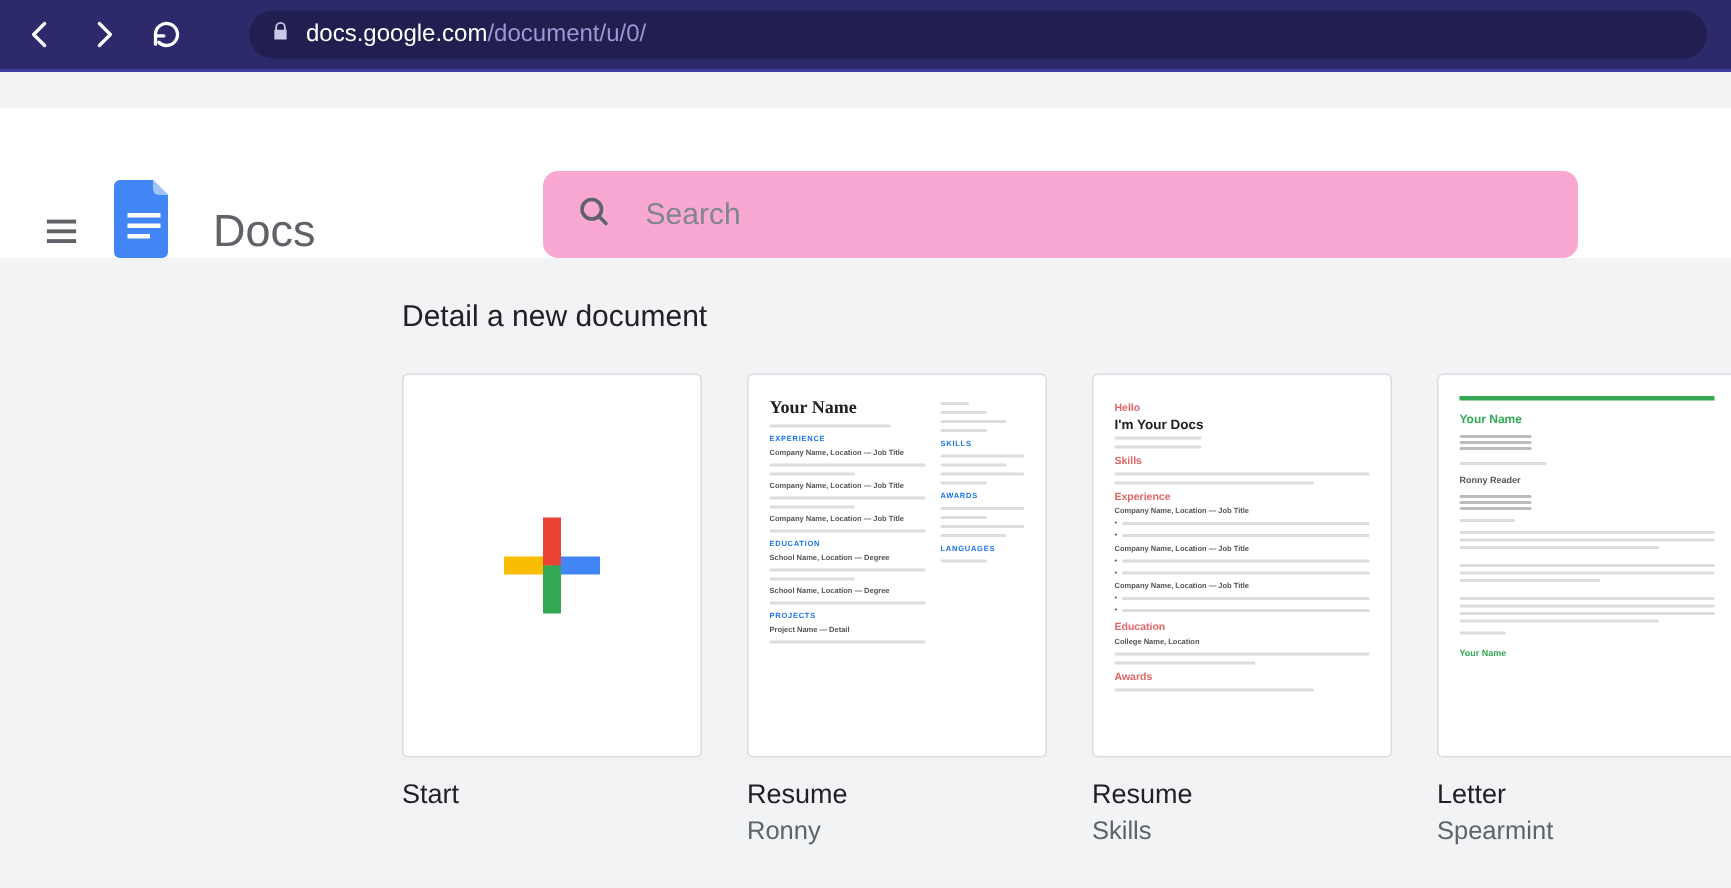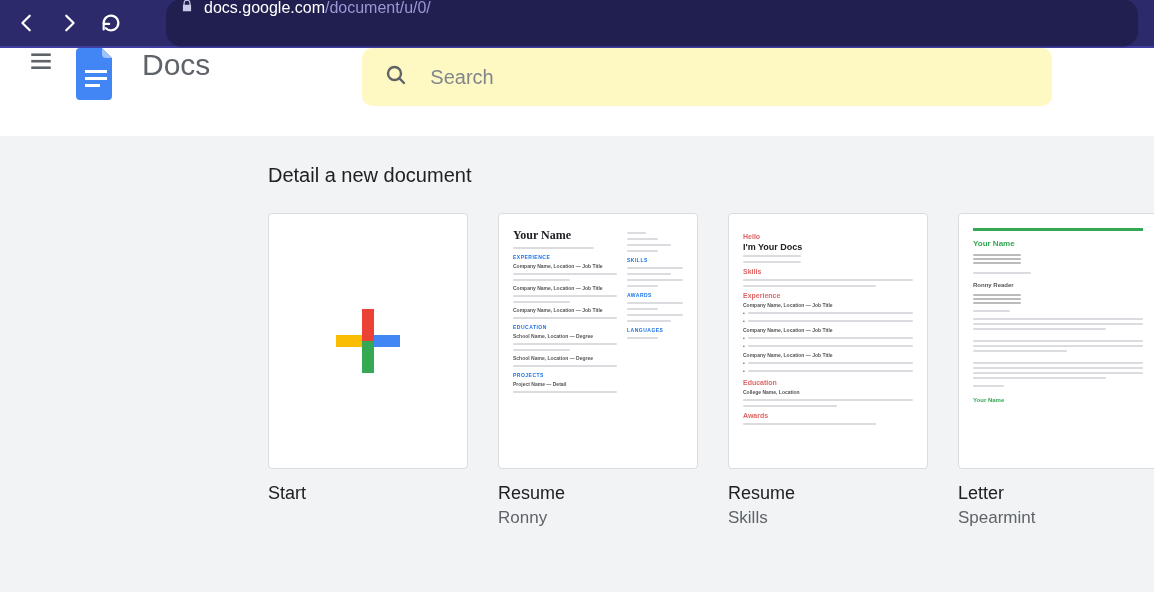--- a/index.html
+++ b/index.html
@@ -16,57 +16,58 @@
     border-bottom: 2px solid #3f3da0;
   }
   .nav-icon {
     width: 22px; height: 22px;
     display: flex; align-items: center; justify-content: center;
     color: #ffffff;
     cursor: pointer;
   }
   .address-bar {
     flex: 1;
-    height: 48px;
+    height: 32px;
     background: rgba(0,0,0,0.25);
     border-radius: 16px;
     display: flex;
-    align-items: flex-start;
+    align-items: center;
     padding: 0 14px;
     gap: 10px;
     margin-left: 24px;
   }
   .lock-icon { color: #c9c9e8; }
   .url-host { color: #ffffff; font-size: 16px; }
   .url-path { color: #9a97d4; font-size: 16px; }
 
   
   .app-header {
-    height: 88px;
+    height: 100px;
     background: #ffffff;
     display: flex;
-    align-items: flex-start;
+    align-items: flex-end;
     padding: 0 28px;
     gap: 22px;
+    margin-top: 24px;
   }
   .menu-icon { color: #5f6368; cursor: pointer; }
   .docs-logo {
     width: 40px; height: 52px;
     position: relative;
   }
   .app-title {
     font-size: 30px;
     color: #5f6368;
     font-weight: 400;
     margin-left: 4px;
   }
   .search-box {
     flex: 0 0 690px;
     height: 58px;
-    background: #fef9c3;
+    background: #f9a8d4;
     border-radius: 10px;
     display: flex;
     align-items: center;
     padding: 0 22px;
     gap: 22px;
     margin-left: 130px;
   }
   .search-icon { color: #5f6368; }
   .search-input {
     border: none;

